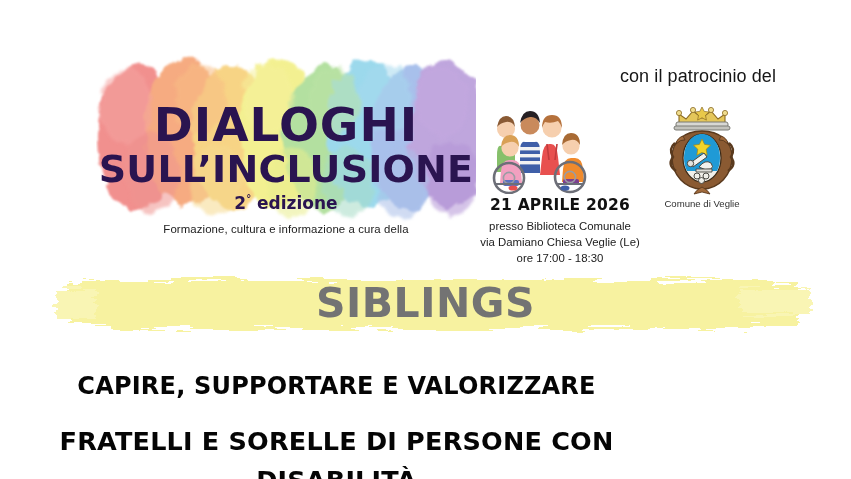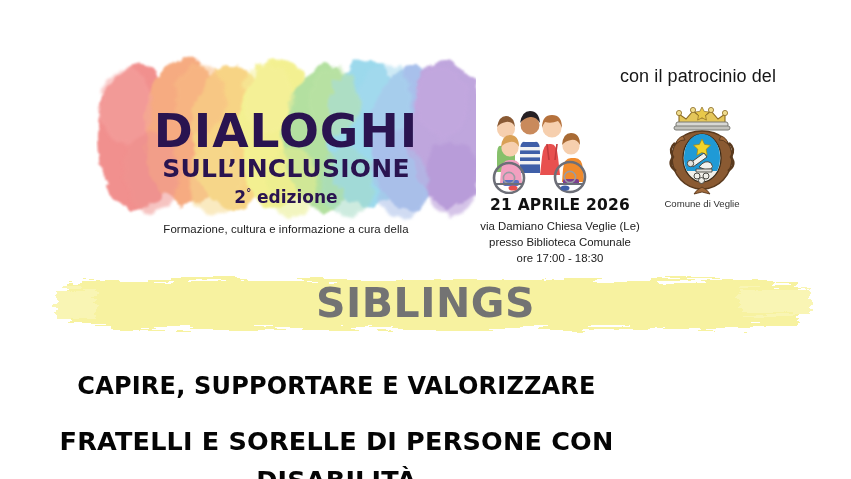--- a/index.html
+++ b/index.html
@@ -32,21 +32,21 @@
     font-weight:bold;
     font-size:47px;
     letter-spacing:1px;
     color:#2a1450;
     line-height:1.0;
     margin-top:38px;
   }
   .t-inclusione{
     font-family:"DejaVu Sans", sans-serif;
     font-weight:bold;
-    font-size:25px;
+    font-size:38px;
     letter-spacing:0.2px;
     color:#2a1450;
     line-height:1.05;
     margin-top:2px;
   }
   .t-edizione{
     font-family:"DejaVu Sans", sans-serif;
     font-weight:bold;
     font-size:17px;
     color:#2a1450;
@@ -239,22 +239,22 @@
         <circle cx="83" cy="81" r="15" fill="none" stroke="#6d6f78" stroke-width="2.6"></circle>
         <circle cx="83" cy="81" r="5.6" fill="none" stroke="#9a9ca4" stroke-width="1.6"></circle>
         <path d="M69 88 l28 0" stroke="#6d6f78" stroke-width="2" fill="none"></path>
         <ellipse cx="78" cy="92" rx="4.5" ry="2.6" fill="#3f5fa8"></ellipse>
       </g>
     </svg>
   </div>
 
   <div class="event-date">21 APRILE 2026</div>
   <div class="event-lines">
+    <div>presso Biblioteca Comunale</div>
     <div>via Damiano Chiesa Veglie (Le)</div>
-    <div>presso Biblioteca Comunale</div>
     <div>ore 17:00 - 18:30</div>
   </div>
 
   <div class="patrocinio">con il patrocinio del</div>
 
   <div class="crest">
     <svg width="78" height="93" viewBox="0 0 78 93" xmlns="http://www.w3.org/2000/svg">
 
       <g>
         <path d="M16 20 L16 11 L23 16 L30 8 L39 15 L48 8 L55 16 L62 11 L62 20 Z" fill="#e4c65a" stroke="#8a6a22" stroke-width="1.1"></path>

